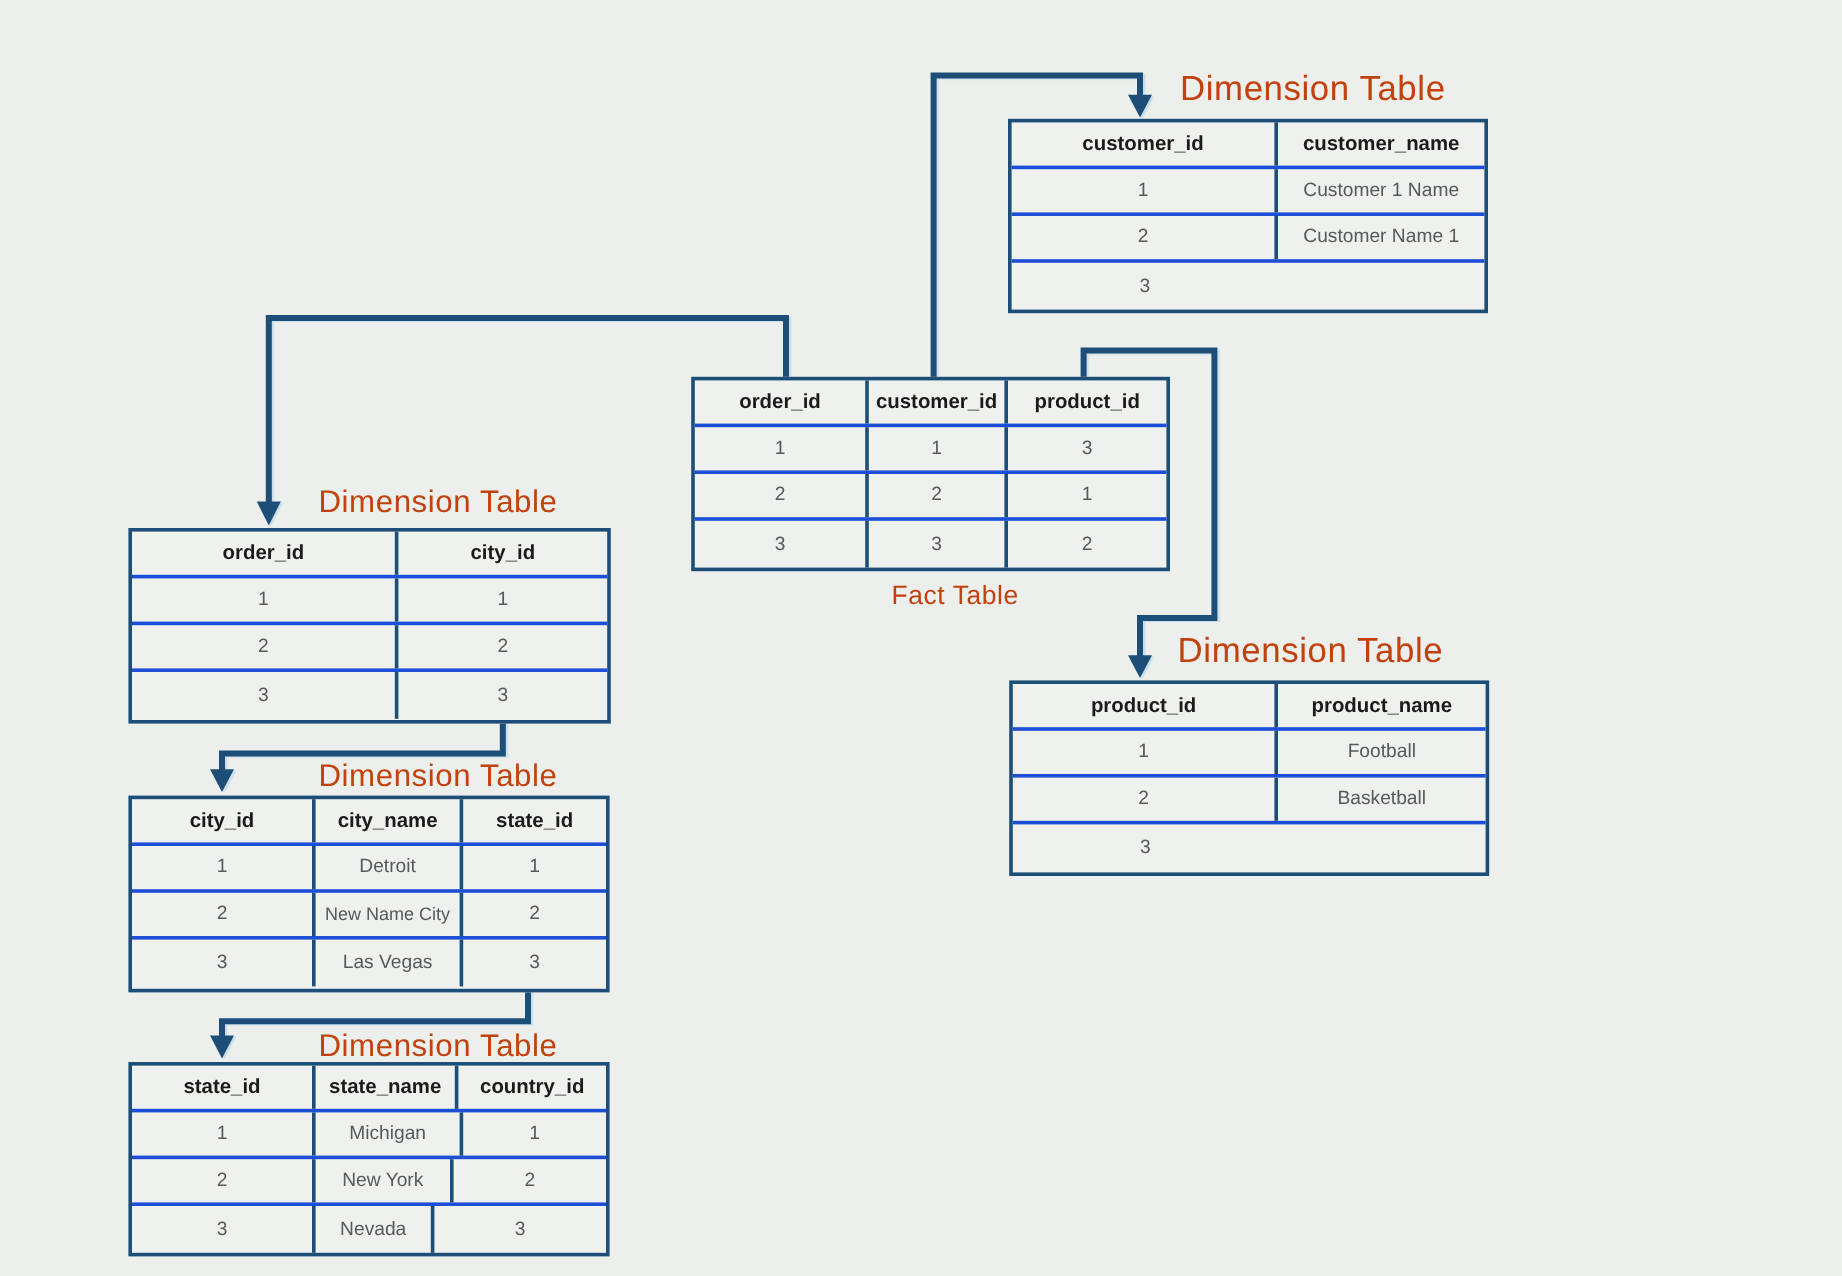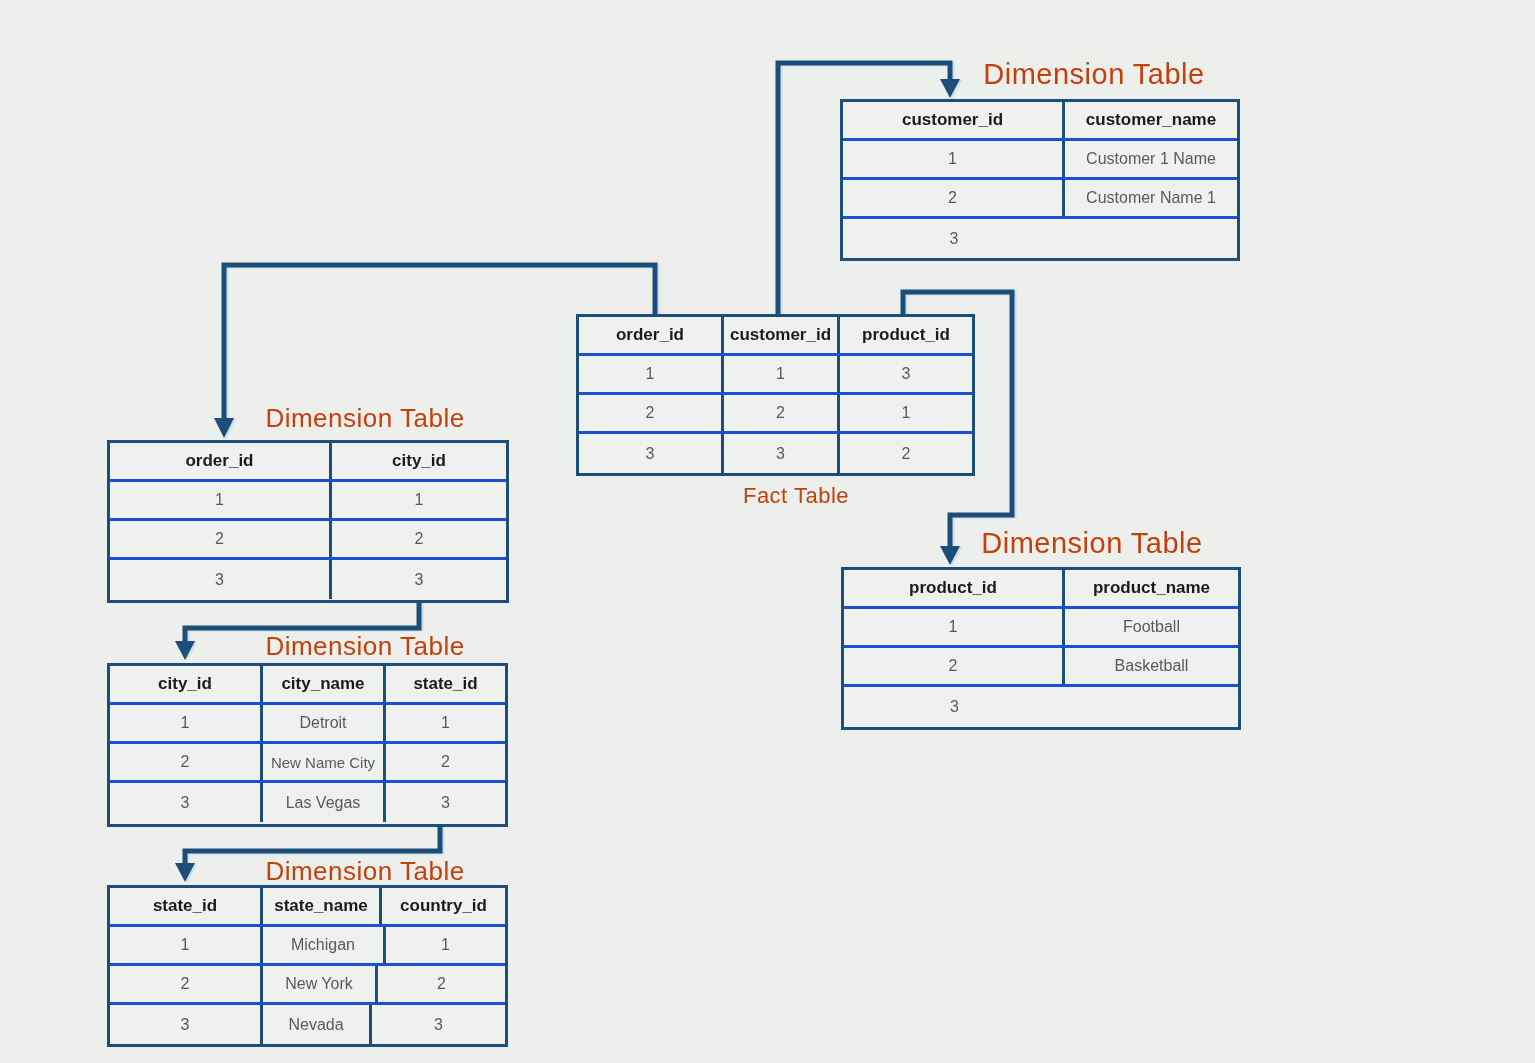--- a/index.html
+++ b/index.html
@@ -189,21 +189,21 @@
       <div class="tcell fixw" style="width:123px">Michigan</div>
       <div class="tcell">1</div>
     </div>
     <div class="trow">
       <div class="tcell fixw" style="width:153px">2</div>
       <div class="tcell fixw" style="width:115px">New York</div>
       <div class="tcell">2</div>
     </div>
     <div class="trow">
       <div class="tcell fixw" style="width:153px">3</div>
-      <div class="tcell fixw" style="width:109px">Nevada</div>
+      <div class="tcell fixw" style="width:99px">Nevada</div>
       <div class="tcell">3</div>
     </div>
   </div>
 
   <div class="tbl" style="left:841px;top:567px;width:400px;height:163px;">
     <div class="trow hdr">
       <div class="tcell fixw" style="width:221px">product_id</div>
       <div class="tcell">product_name</div>
     </div>
     <div class="trow">

